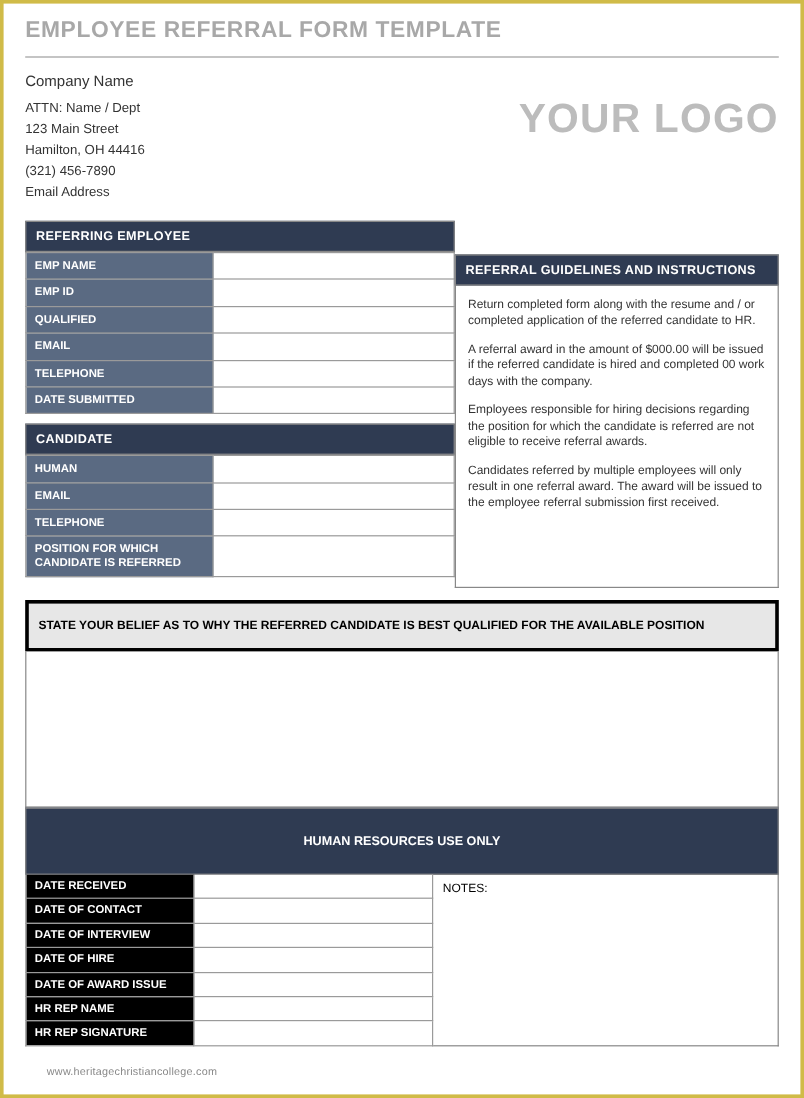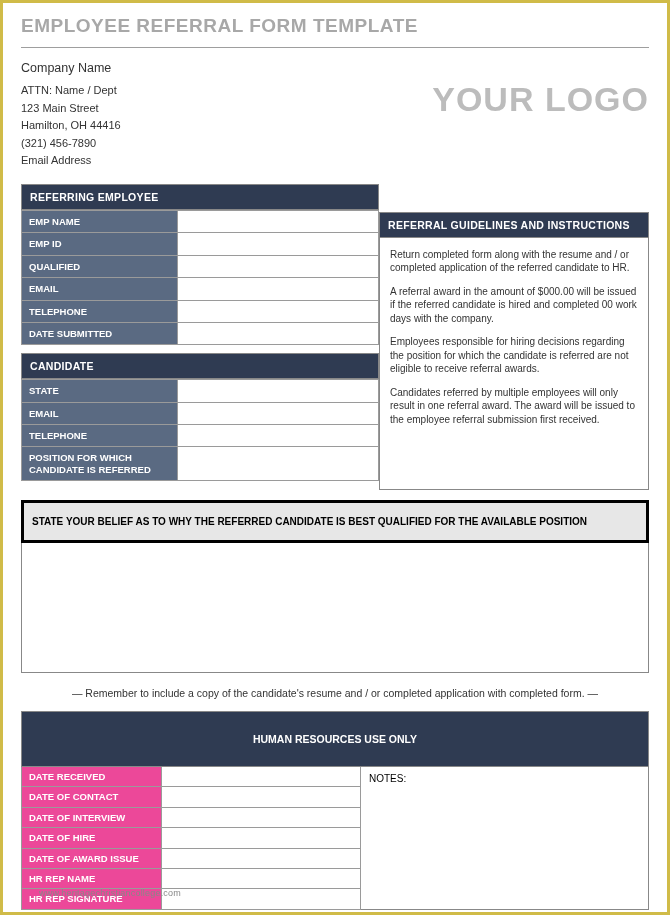--- a/index.html
+++ b/index.html
@@ -144,21 +144,21 @@
     width: 100%;
     border-collapse: collapse;
   }
   table.hr-table td {
     border: 1px solid #9a9a9a;
     border-top: none;
     font-size: 9.5px;
     padding: 4px 7px;
   }
   table.hr-table td.label {
-    background: #ec4899;
+    background: #000000;
     color: #fff;
     font-weight: bold;
     width: 140px;
     line-height: 1.2;
   }
   table.hr-table td.value { background: #fff; height: 20px; }
   .watermark {
     position: absolute;
     bottom: 14px;
     left: 36px;
@@ -218,21 +218,21 @@
             </tr>
       </tbody>
         </table>
 
       <div class="gap"></div>
 
       <div class="section-head">CANDIDATE</div>
       <table class="field-table">
         <tbody>
             <tr>
-              <td class="label">STATE</td>
+              <td class="label">HUMAN</td>
               <td class="value"></td>
             </tr>
         <tr>
               <td class="label">EMAIL</td>
               <td class="value"></td>
             </tr>
         <tr>
               <td class="label">TELEPHONE</td>
               <td class="value"></td>
             </tr>
@@ -251,21 +251,20 @@
         <p>A referral award in the amount of $000.00 will be issued if the referred candidate is hired and completed 00 work days with the company.</p>
         <p>Employees responsible for hiring decisions regarding the position for which the candidate is referred are not eligible to receive referral awards.</p>
         <p>Candidates referred by multiple employees will only result in one referral award.  The award will be issued to the employee referral submission first received.</p>
       </div>
     </div>
   </div>
 
   <div class="belief-head">STATE YOUR BELIEF AS TO WHY THE REFERRED CANDIDATE IS BEST QUALIFIED FOR THE AVAILABLE POSITION</div>
   <div class="belief-box"></div>
 
-  <div class="reminder">— Remember to include a copy of the candidate's resume and / or completed application with completed form. —</div>
 
   <div class="hr-head">HUMAN RESOURCES USE ONLY</div>
   <div class="hr-row">
     <div class="hr-left">
       <table class="hr-table">
         <tbody>
             <tr>
               <td class="label">DATE RECEIVED</td>
               <td class="value"></td>
             </tr>

